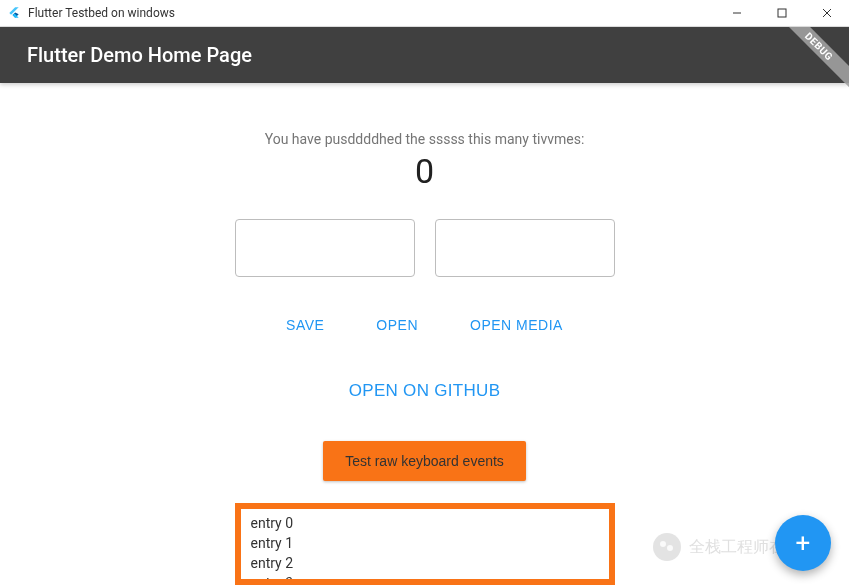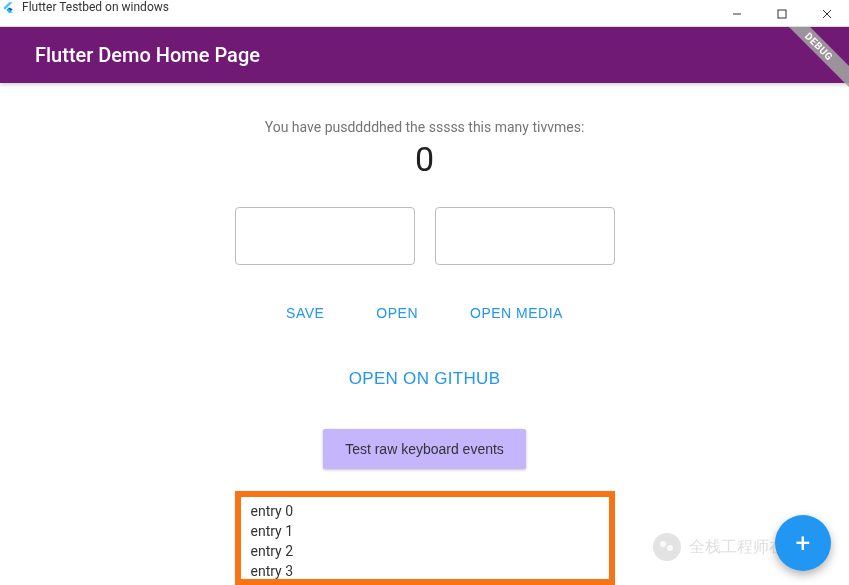--- a/index.html
+++ b/index.html
@@ -5,37 +5,38 @@
   * { box-sizing: border-box; margin: 0; padding: 0; }
   body {
     font-family: Roboto, "Segoe UI", Arial, sans-serif;
     width: 849px; height: 585px;
     background: #fff; overflow: hidden;
     position: relative;
   }
   .titlebar {
     height: 27px; background: #fff;
     border-bottom: 1px solid #e0e0e0;
-    display: flex; 
+    display: flex; align-items: center;
+    padding-left: 6px;
   }
   .titlebar .app-icon {
     width: 16px; height: 16px; margin-right: 6px;
     display: flex; align-items: center; justify-content: center;
   }
   .titlebar .title { font-size: 12px; color: #333; }
   .win-controls { margin-left: auto; display: flex; }
   .win-btn {
     width: 45px; height: 27px;
     display: flex; align-items: center; justify-content: center;
     font-size: 10px; color: #333;
   }
   .appbar {
-    height: 56px; background: #701a75;
+    height: 56px; background: #404040;
     display: flex; align-items: center;
-    padding-left: 35px;
+    padding-left: 27px;
     box-shadow: 0 2px 4px rgba(0,0,0,0.18);
     position: relative;
   }
   .appbar-title { color: #fff; font-size: 20px; font-weight: 500; }
   .debug-banner {
     position: absolute; top: 0; right: 0;
     width: 60px; height: 60px; overflow: hidden;
   }
   .debug-banner .ribbon {
     position: absolute; top: 12px; right: -20px;
@@ -43,21 +44,21 @@
     background: rgba(160,160,160,0.9); color: #fff;
     font-size: 10px; font-weight: 700;
     transform: rotate(45deg);
     padding: 2px 0;
     letter-spacing: 0.5px;
   }
   .content {
     height: calc(585px - 27px - 56px);
     overflow: hidden;
     display: flex; flex-direction: column; align-items: center;
-    padding-top: 36px;
+    padding-top: 48px;
   }
   .subtitle { color: #757575; font-size: 14px; }
   .counter { font-size: 34px; color: #212121; margin-top: 4px; }
   .row-inputs { display: flex; gap: 20px; margin-top: 28px; }
   .text-input {
     width: 180px; height: 58px;
     border: 1px solid #bdbdbd; border-radius: 4px;
     padding: 10px; font-size: 15px;
   }
   .button-row { display: flex; gap: 52px; margin-top: 40px; }
@@ -67,21 +68,21 @@
     letter-spacing: 0.5px;
   }
   .link-btn {
     margin-top: 48px;
     color: #2196f3; font-size: 17px; font-weight: 500;
     background: none; border: none; cursor: pointer;
     letter-spacing: 0.3px;
   }
   .raised-btn {
     margin-top: 40px;
-    background: #c4b5fd; color: #333;
+    background: #f97316; color: #333;
     border: none; border-radius: 2px;
     padding: 12px 22px; font-size: 14px;
     box-shadow: 0 1px 3px rgba(0,0,0,0.25);
     cursor: pointer;
   }
   .list-box {
     margin-top: 22px;
     width: 380px; height: 100px;
     border: 6px solid #f97316;
     overflow: hidden;

